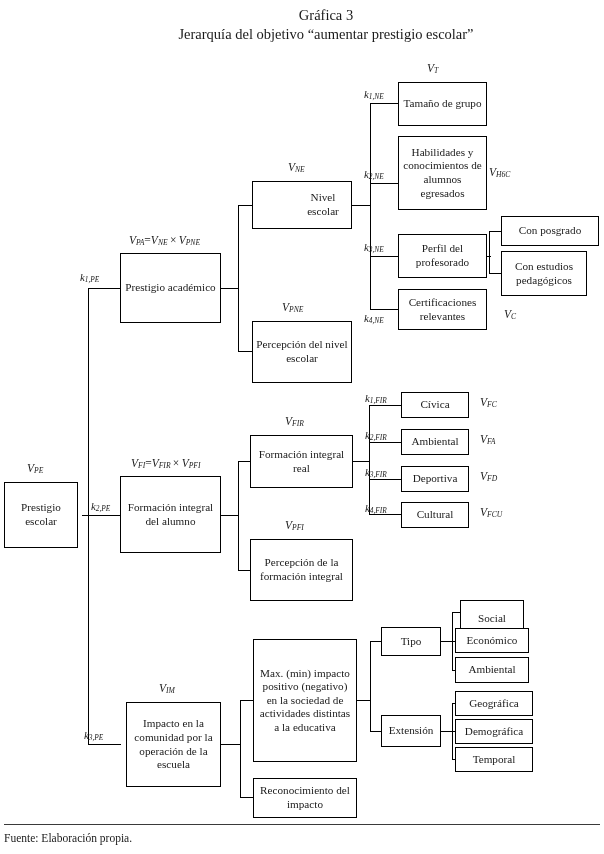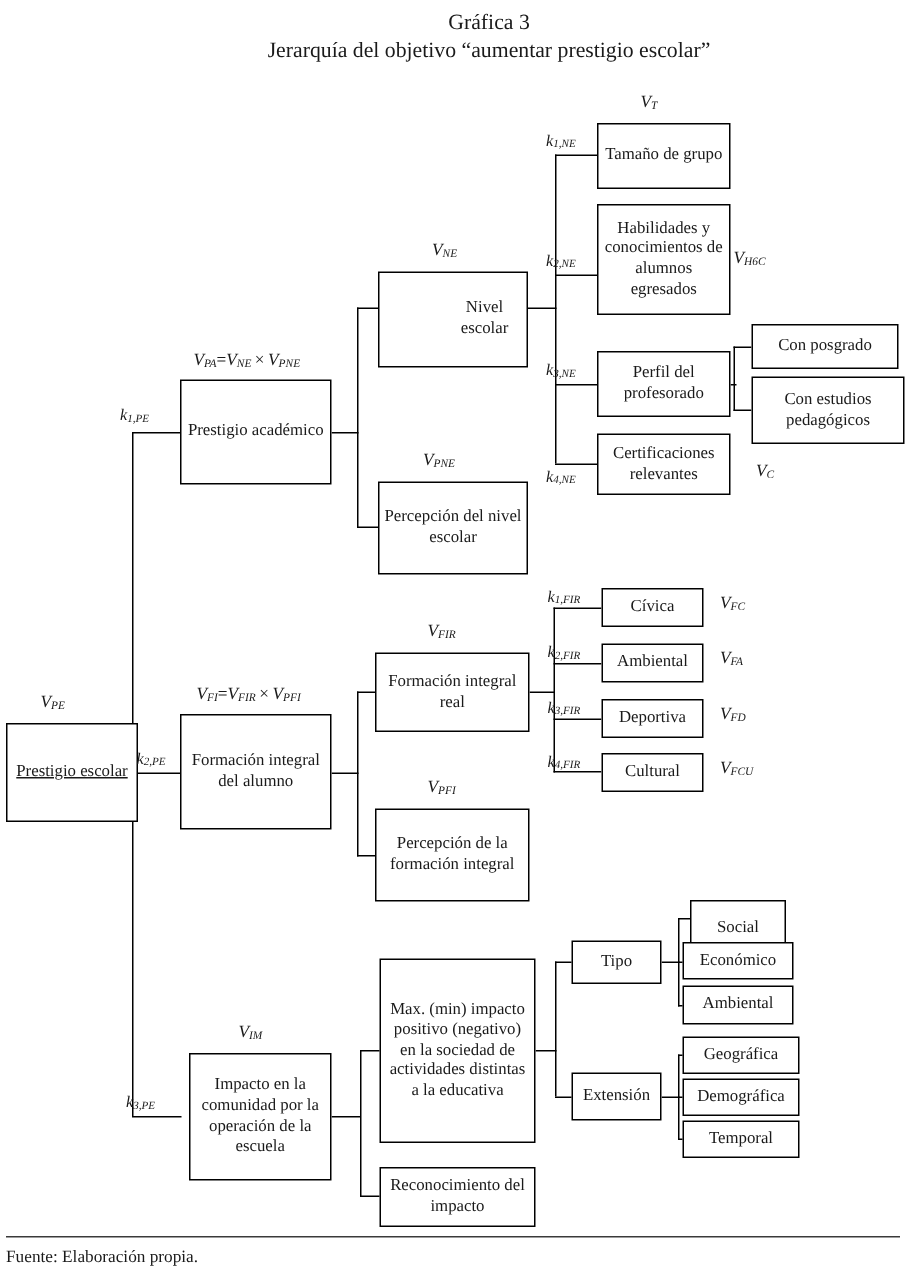--- a/index.html
+++ b/index.html
@@ -172,21 +172,21 @@
   <div class="ln h" style="left:452px; top:612px; width:9px;"></div>
   <div class="ln h" style="left:452px; top:641px; width:9px;"></div>
   <div class="ln h" style="left:452px; top:670px; width:9px;"></div>
 
   <div class="ln h" style="left:441px; top:731px; width:12px;"></div>
   <div class="ln v" style="left:452px; top:703px; height:57px;"></div>
   <div class="ln h" style="left:452px; top:703px; width:9px;"></div>
   <div class="ln h" style="left:452px; top:731px; width:9px;"></div>
   <div class="ln h" style="left:452px; top:759px; width:9px;"></div>
 
-  <div class="node" style="left:4px; top:482px; width:88px; height:66px;text-decoration:underline;">
+  <div class="node" style="left:4px; top:482px; width:74px; height:66px;">
     <span>Prestigio escolar</span>
   </div>
   <div class="vlabel" style="left:27px; top:462px;">
     <i>V</i><sub>PE</sub>
   </div>
 
   <div class="node" style="left:120px; top:253px; width:101px; height:70px;">
     <span>Prestigio académico</span>
   </div>
   <div class="vlabel" style="left:129px; top:234px;">
@@ -209,21 +209,21 @@
   <div class="node" style="left:126px; top:702px; width:95px; height:85px;">
     <span>Impacto en la comunidad por la operación de la escuela</span>
   </div>
   <div class="vlabel" style="left:159px; top:682px;">
     <i>V</i><sub>IM</sub>
   </div>
   <div class="klabel" style="left:84px; top:729px;">
     <i>k</i><sub>3,PE</sub>
   </div>
 
-  <div class="node" style="left:252px; top:181px; width:100px; height:64px;padding-left:44px;">
+  <div class="node" style="left:252px; top:181px; width:100px; height:48px;padding-left:44px;">
     <span>Nivel escolar</span>
   </div>
   <div class="vlabel" style="left:288px; top:161px;">
     <i>V</i><sub>NE</sub>
   </div>
 
   <div class="node" style="left:252px; top:321px; width:100px; height:62px;">
     <span>Percepción del nivel escolar</span>
   </div>
   <div class="vlabel" style="left:282px; top:301px;">
@@ -263,21 +263,21 @@
   <div class="vlabel" style="left:504px; top:308px;">
     <i>V</i><sub>C</sub>
   </div>
   <div class="klabel" style="left:364px; top:294px;margin-top:18px;">
     <i>k</i><sub>4,NE</sub>
   </div>
 
   <div class="node" style="left:501px; top:216px; width:98px; height:30px;">
     <span>Con posgrado</span>
   </div>
-  <div class="node" style="left:501px; top:251px; width:102px; height:45px;">
+  <div class="node" style="left:501px; top:251px; width:86px; height:45px;">
     <span>Con estudios pedagógicos</span>
   </div>
 
   <div class="node" style="left:250px; top:435px; width:103px; height:53px;">
     <span>Formación integral real</span>
   </div>
   <div class="vlabel" style="left:285px; top:415px;">
     <i>V</i><sub>FIR</sub>
   </div>
 

